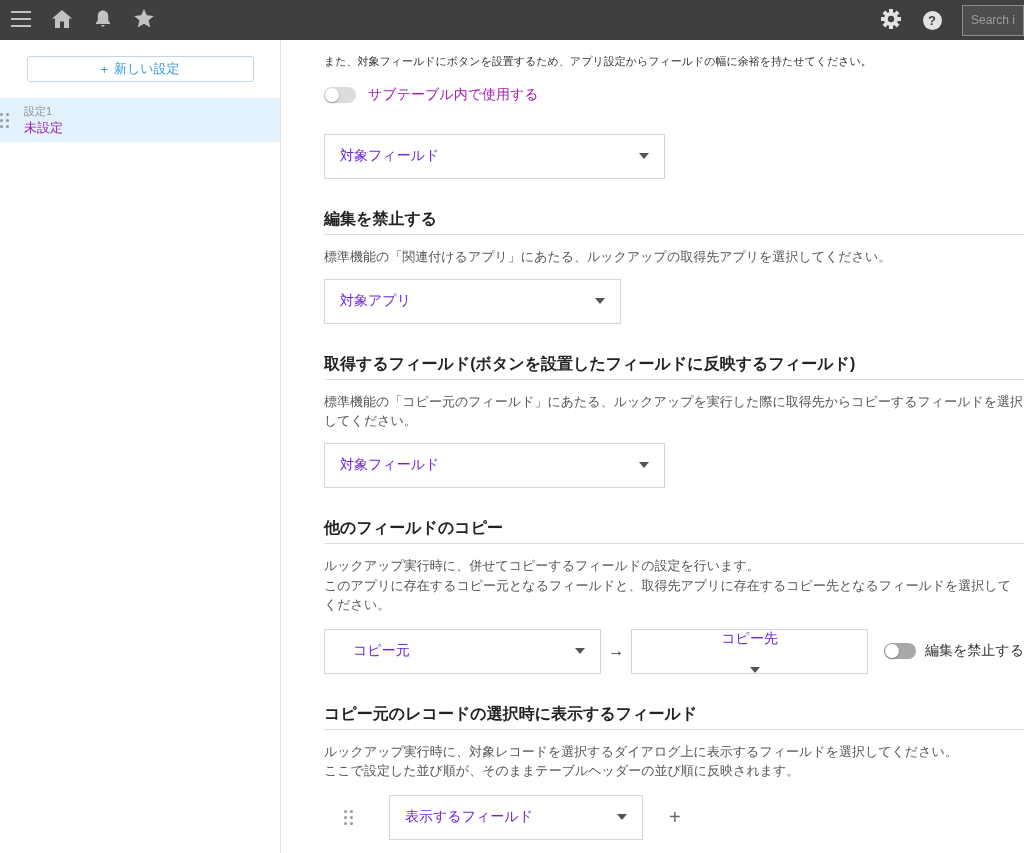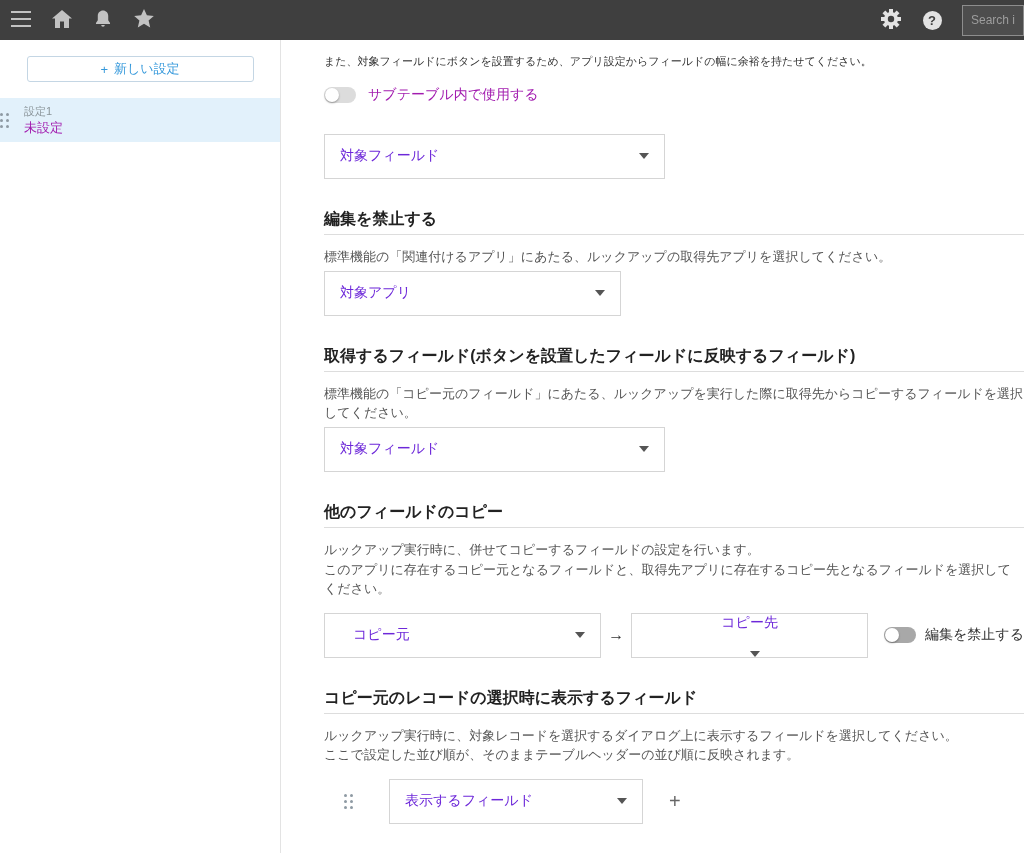--- a/index.html
+++ b/index.html
@@ -56,21 +56,21 @@
             font-size:14px; color:#6d28d9; background:#fff; cursor:pointer; }
   .chev { width:0; height:0; border-left:5px solid transparent; border-right:5px solid transparent;
           border-top:6px solid #555; flex:none; margin-left:10px; }
 
   .sel-340 { width:341px; }
   .sel-297 { width:297px; }
   .sel-256 { width:300px;padding-left:28px; }
   .sel-257 { width:257px;flex-direction:column; }
   .sel-254 { width:254px; }
   .mt-select { margin-top:30px; }
-  .mt-after-desc { margin-top:4px; }
+  .mt-after-desc { margin-top:12px; }
 
   .section-h { font-size:16px; font-weight:bold; color:#222; margin-top:30px;
                padding-bottom:6px; border-bottom:1px solid #ddd; line-height:1.2; }
   .desc { font-size:13px; color:#555; line-height:1.5; margin-top:12px; }
 
   .copy-row { display:flex; align-items:center; margin-top:14px; }
   .arrow { width:30px; text-align:center; font-size:16px; color:#333; flex:none; }
   .copy-row .toggle { margin-left:16px; }
   .copy-row .toggle-label { margin-left:9px; white-space:nowrap; }
 

